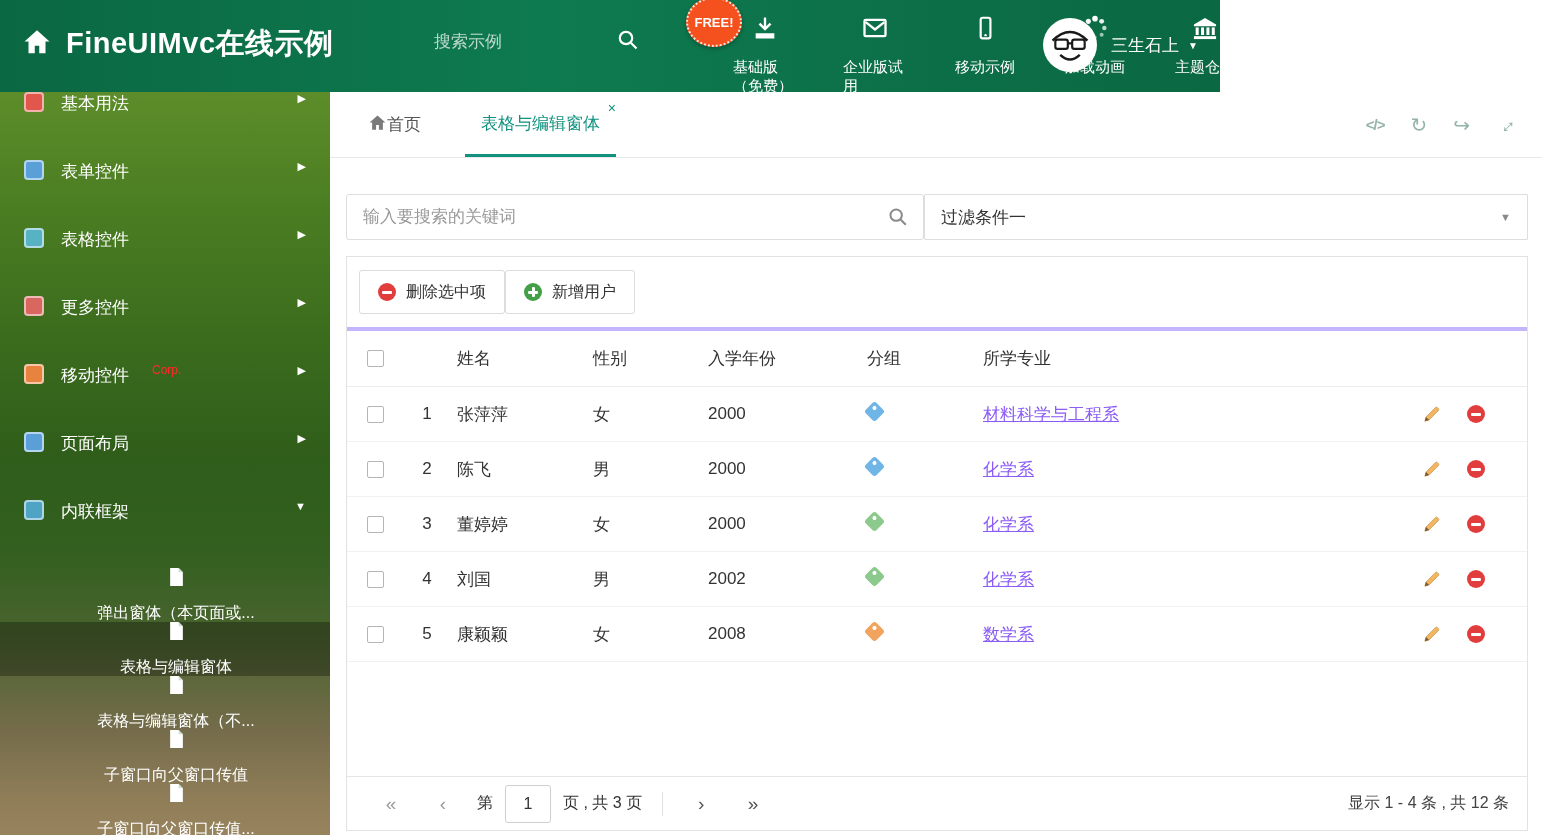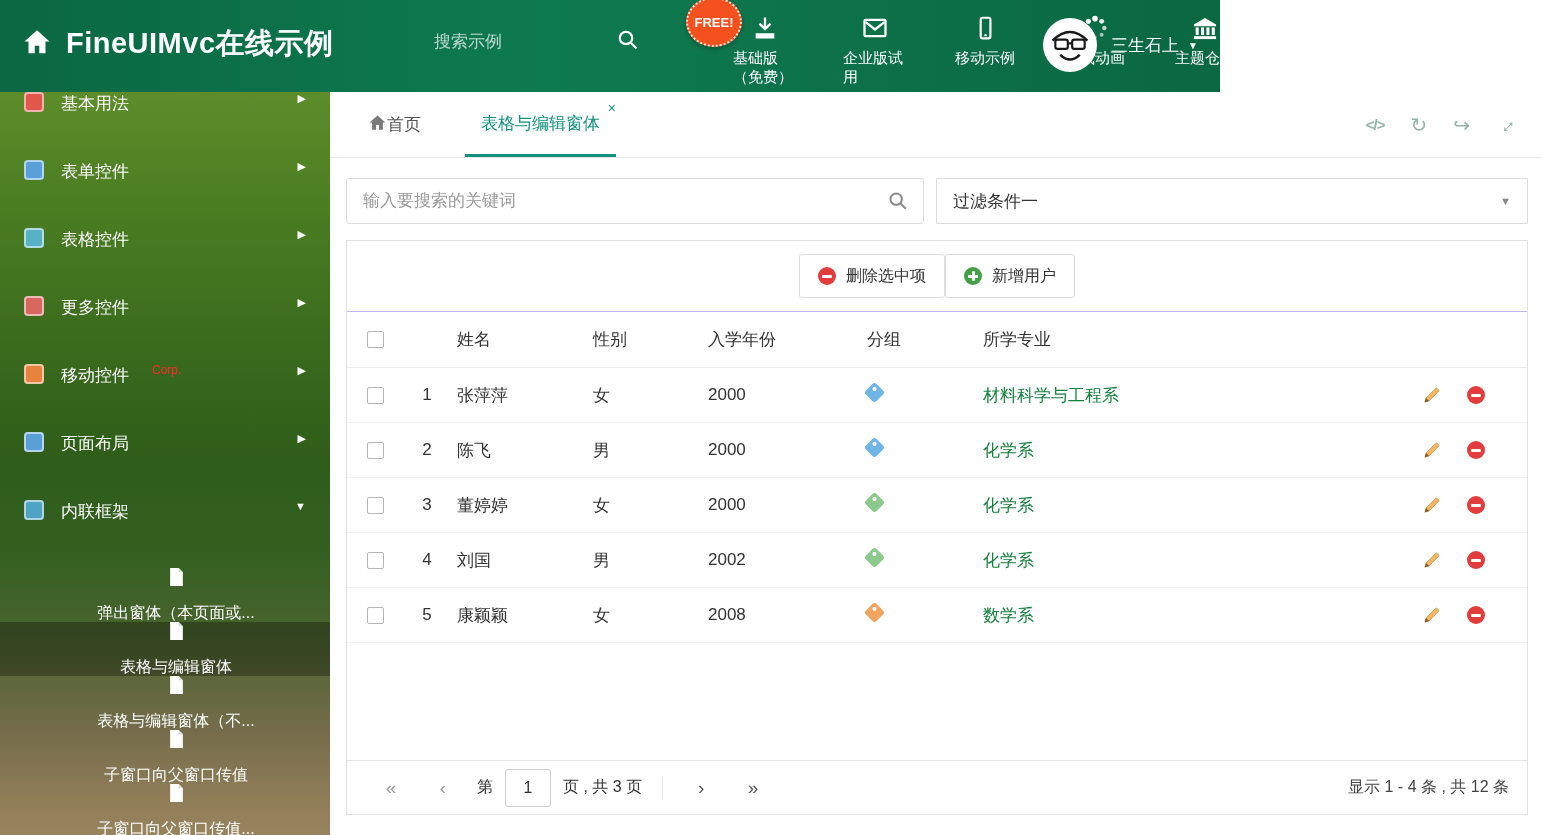--- a/index.html
+++ b/index.html
@@ -14,21 +14,21 @@
   .brand-title { font-size:29px; font-weight:bold; letter-spacing:.5px; }
   .hsearch { position:absolute; left:432px; top:28px; display:flex; align-items:center; gap:34px; }
   .hsearch input { width:150px; background:transparent; border:none; outline:none;
     color:#eaf5ef; font-size:17px; }
   .hsearch input::placeholder { color:rgba(255,255,255,.72); }
   .free-badge { position:absolute; left:686px; top:-3px; width:56px; height:50px;
     background:#f4511e; border-radius:50%; border:2px dotted rgba(255,255,255,.85);
     display:flex; align-items:center; justify-content:center;
     font-size:13px; font-weight:bold; color:#fff; box-shadow:0 2px 4px rgba(0,0,0,.25); }
   .header-nav { position:absolute; left:733px; top:12px; display:flex; gap:46px; }
-  .hnav-item { display:flex; flex-direction:column; align-items:center; gap:7px;
+  .hnav-item { display:flex; flex-direction:column; align-items:center; gap:16px;
     font-size:15px; cursor:pointer; min-width:64px; }
   .hnav-icon { height:30px; display:flex; align-items:flex-end; justify-content:center; }
   .huser { position:absolute; right:22px; top:18px; display:flex; align-items:center; gap:14px; }
   .avatar { width:54px; height:54px; border-radius:50%; background:#fff; overflow:hidden;
     display:flex; align-items:center; justify-content:center; cursor:pointer; }
   .uname { font-size:17px; display:flex; align-items:center; gap:9px; cursor:pointer; }
   .uname .caret { font-size:10px; }
 
   
   .sidebar { position:absolute; left:0; top:92px; width:330px; height:743px; color:#fff;
@@ -58,37 +58,37 @@
   .tab.active { color:#12917f; border-bottom:3px solid #12917f; padding:0 16px 0 16px;
     margin-right:0; }
   .tab-close { position:absolute; top:9px; right:0px; font-size:14px; color:#12917f;
     cursor:pointer; line-height:1; }
   .tab-tools { margin-left:auto; display:flex; align-items:center; gap:26px;
     color:#95b4a9; font-size:20px; }
   .tool { cursor:pointer; }
   .tool.code { font-size:15px; letter-spacing:-1px; font-weight:bold; }
   .rot45 { display:inline-block; transform:rotate(-45deg); }
 
-  .filters { display:flex; margin:20px 14px 0 16px; gap:12px; }
+  .filters { display:flex; margin:36px 14px 0 16px; }
   .search-box { width:578px; height:46px; border:1px solid #ddd; border-radius:3px;
     display:flex; align-items:center; background:#fff; }
   .search-box input { flex:1; border:none; outline:none; font-size:17px; color:#333;
     padding:0 16px; background:transparent; }
   .search-box input::placeholder { color:#9a9a9a; }
   .search-btn { width:50px; height:100%; display:flex; align-items:center;
     justify-content:center; cursor:pointer; }
   .dropdown { flex:1; height:46px; border:1px solid #ddd; border-radius:1px; display:flex;
     align-items:center; justify-content:space-between; padding:0 16px; font-size:17px;
     color:#333; cursor:pointer; }
   .dropdown .caret { color:#8a8a8a; font-size:11px; }
 
   .grid { margin:16px 14px 0 16px; height:575px; border:1px solid #e2e2e2;
     display:flex; flex-direction:column; background:#fff; }
-  .grid-toolbar { display:flex; justify-content:center; align-items:center;
-    padding:13px 12px; border-bottom:1px solid #c4b5fd; }
+  .grid-toolbar { display:flex; justify-content:flex-start; align-items:center;
+    padding:13px 12px; border-bottom:4px solid #c4b5fd; }
   .btn { display:inline-flex; align-items:center; gap:10px; height:44px; padding:0 18px;
     border:1px solid #dcdcdc; border-radius:3px; background:#fff; font-size:16px;
     color:#333; cursor:pointer; }
   .ic-circle { width:18px; height:18px; border-radius:50%; position:relative; flex:none; }
   .ic-minus { background:#e23d3d; }
   .ic-minus::after { content:""; position:absolute; left:4px; top:7.5px; width:10px;
     height:3px; background:#fff; border-radius:1px; }
   .ic-plus { background:#43a047; }
   .ic-plus::after { content:""; position:absolute; left:4px; top:7.5px; width:10px;
     height:3px; background:#fff; border-radius:1px; }
@@ -102,21 +102,21 @@
   .checkbox { width:17px; height:17px; border:1px solid #b5b5b5; border-radius:2px;
     background:#fff; cursor:pointer; }
   .col-num { width:48px; text-align:center; }
   .col-name { width:136px; padding-left:6px; }
   .col-gender { width:115px; padding-left:6px; }
   .col-year { width:155px; padding-left:6px; }
   .col-group { width:120px; padding-left:10px; }
   .col-major { flex:1; padding-left:6px; }
   .col-actions { width:130px; display:flex; justify-content:flex-end; gap:26px;
     padding-right:42px; align-items:center; }
-  .major-link { color:#15803d; cursor:pointer; }
+  .major-link { color:#8b5cf6; text-decoration:underline; cursor:pointer; }
   .tag { width:15px; height:15px; border-radius:3px; transform:rotate(45deg);
     position:relative; display:inline-block; }
   .tag::after { content:""; position:absolute; left:3px; top:3px; width:4px; height:4px;
     border-radius:50%; background:#fff; }
   .tag[data-variant="blue"]   { background:#6fb5e6; }
   .tag[data-variant="green"]  { background:#8cc98c; }
   .tag[data-variant="orange"] { background:#f2a45e; }
   .act-ic { cursor:pointer; display:inline-flex; }
   .del-ic { width:18px; height:18px; border-radius:50%; background:#e23d3d;
     position:relative; cursor:pointer; }

